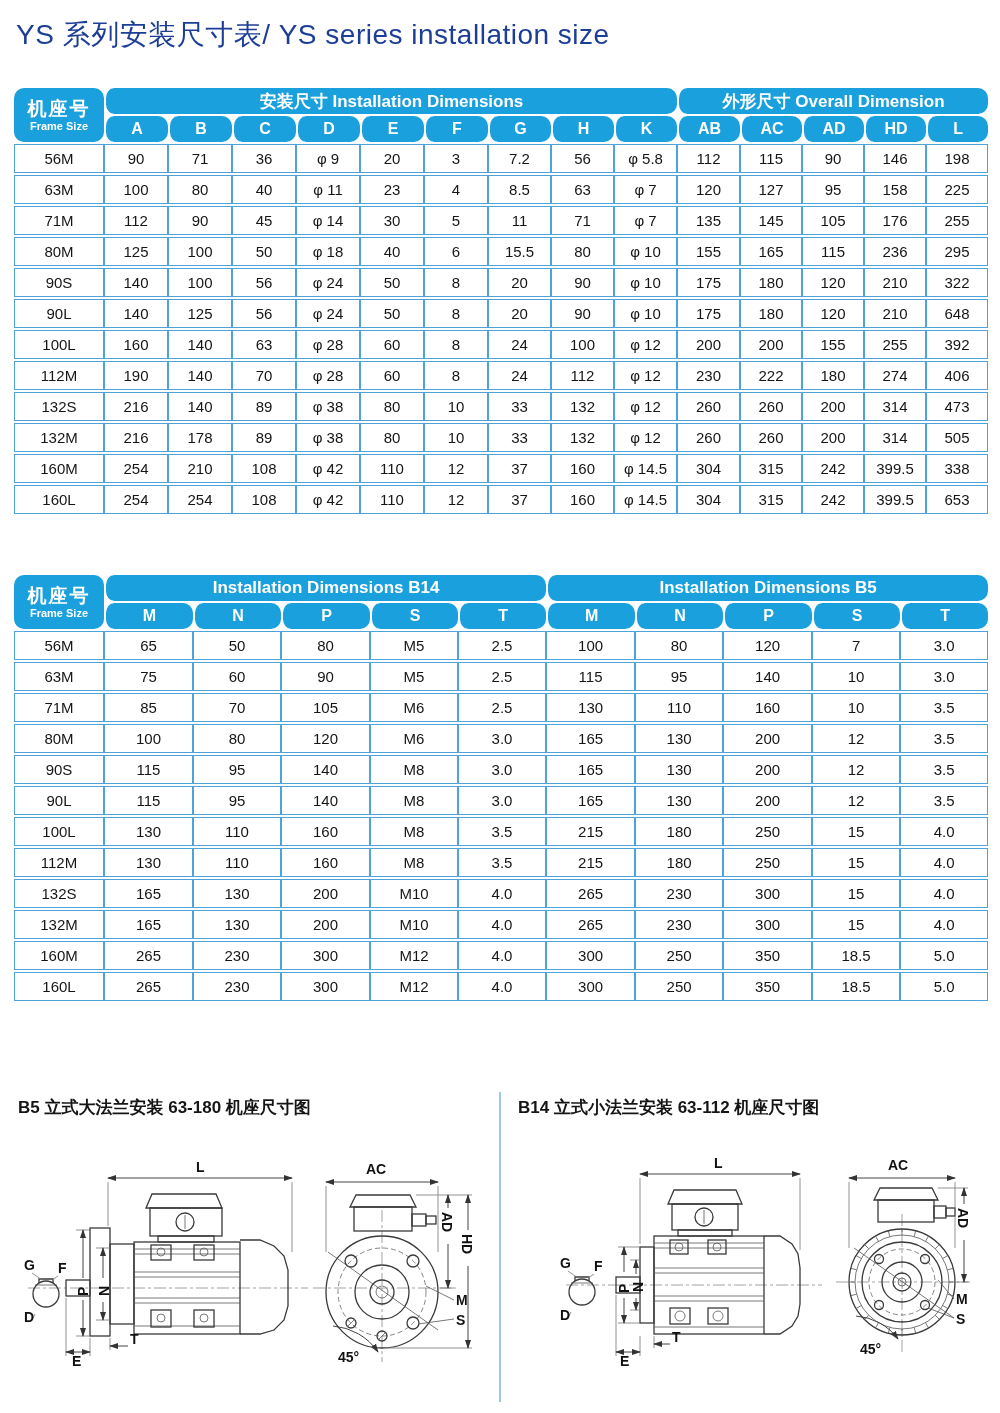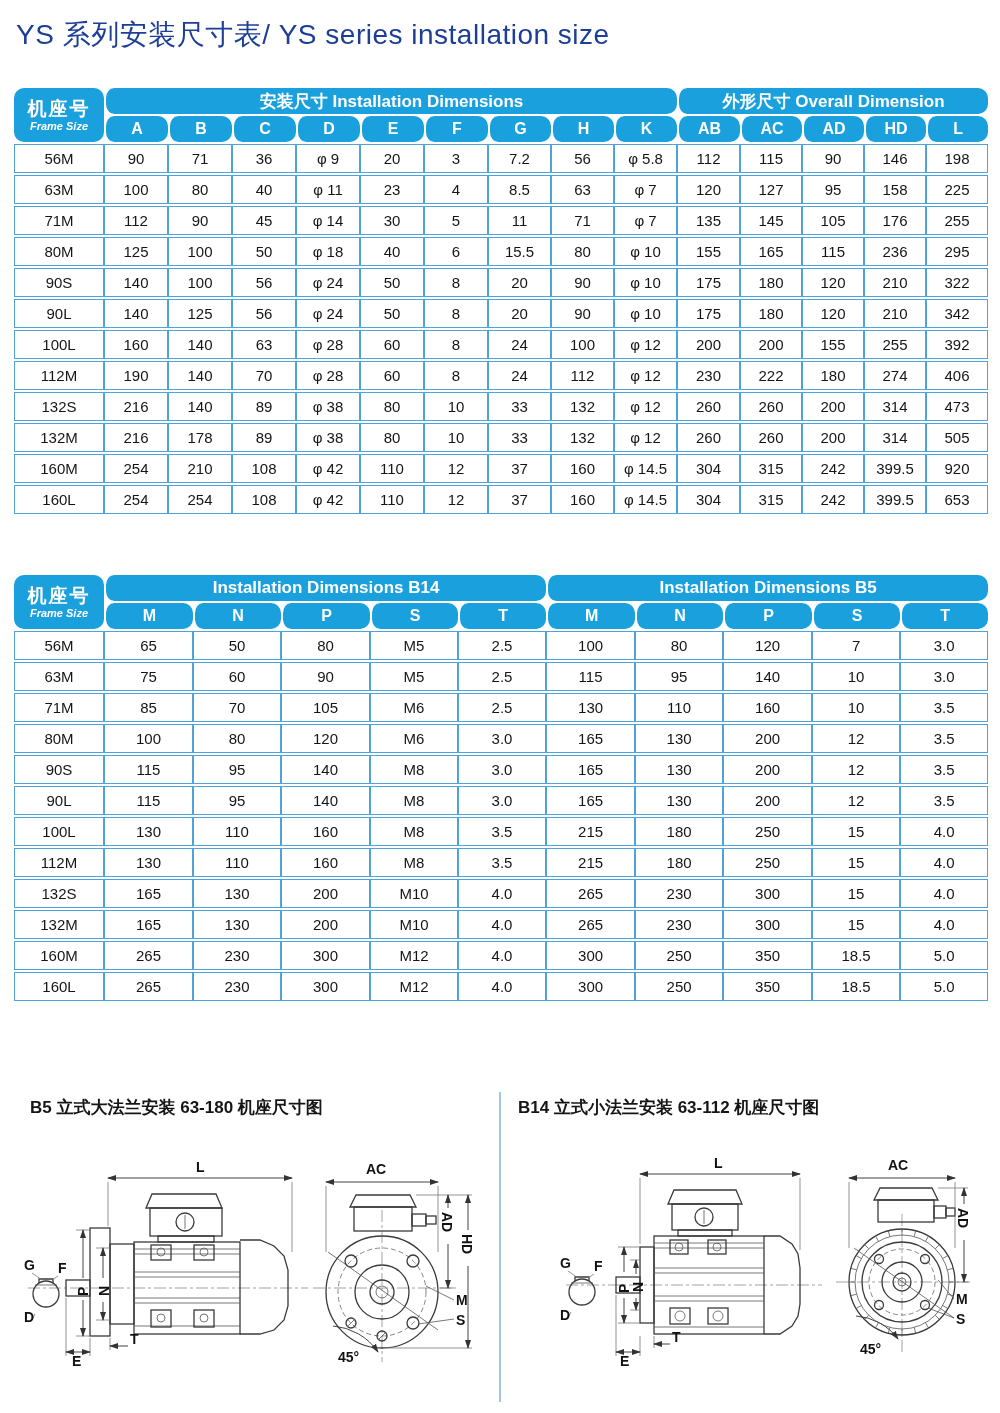--- a/index.html
+++ b/index.html
@@ -16,29 +16,29 @@
     border-collapse:separate;border-spacing:0 2px;table-layout:fixed;
   }
   #table1{top:86px;}
   #table2{top:573px;}
   .tbl th,.tbl td{padding:0;text-align:center;vertical-align:middle;overflow:hidden;white-space:nowrap;}
   .hcell{background:#1aa0dd;color:#ffffff;font-weight:bold;border-radius:10px;}
   .grp{font-size:17px;height:26px;border-left:2px solid #ffffff;}
   .letter{font-size:16px;height:26px;border-left:2px solid #ffffff;}
   .frame-hdr{line-height:1.15;}
   .frame-hdr .zh{font-size:19px;letter-spacing:2px;}
-  .frame-hdr .en{font-size:11px;font-weight:bold;font-style:italic;}
+  .frame-hdr .en{font-size:11px;font-weight:bold;}
   td.v{
     border:1px solid #4fa3db;background:#ffffff;
     font-size:15px;color:#151515;height:27px;
   }
   .caption{
     position:absolute;top:1096px;font-size:17px;font-weight:bold;color:#151515;white-space:nowrap;
   }
-  #caption-left{left:18px;margin-left:12px;}
+  #caption-left{left:18px;}
   #caption-right{left:518px;}
   .divider{
     position:absolute;left:499px;top:1092px;width:2px;height:310px;background:#9ec9e4;
   }
   svg{position:absolute;top:1152px;}
   #diagram-b5{left:8px;}
   #diagram-b14{left:502px;}
   svg .out{stroke:#3a3a3a;stroke-width:1.3;fill:none;}
   svg .thin{stroke:#555555;stroke-width:.8;fill:none;}
   svg .dim{stroke:#444444;stroke-width:1;fill:none;}
@@ -190,21 +190,21 @@
         <td class="v">φ 24</td>
         <td class="v">50</td>
         <td class="v">8</td>
         <td class="v">20</td>
         <td class="v">90</td>
         <td class="v">φ 10</td>
         <td class="v">175</td>
         <td class="v">180</td>
         <td class="v">120</td>
         <td class="v">210</td>
-        <td class="v">342</td>
+        <td class="v">648</td>
       </tr>
       <tr>
         <td class="v">100L</td>
         <td class="v">160</td>
         <td class="v">140</td>
         <td class="v">63</td>
         <td class="v">φ 28</td>
         <td class="v">60</td>
         <td class="v">8</td>
         <td class="v">24</td>
@@ -275,21 +275,21 @@
         <td class="v">φ 42</td>
         <td class="v">110</td>
         <td class="v">12</td>
         <td class="v">37</td>
         <td class="v">160</td>
         <td class="v">φ 14.5</td>
         <td class="v">304</td>
         <td class="v">315</td>
         <td class="v">242</td>
         <td class="v">399.5</td>
-        <td class="v">920</td>
+        <td class="v">338</td>
       </tr>
       <tr>
         <td class="v">160L</td>
         <td class="v">254</td>
         <td class="v">254</td>
         <td class="v">108</td>
         <td class="v">φ 42</td>
         <td class="v">110</td>
         <td class="v">12</td>
         <td class="v">37</td>

